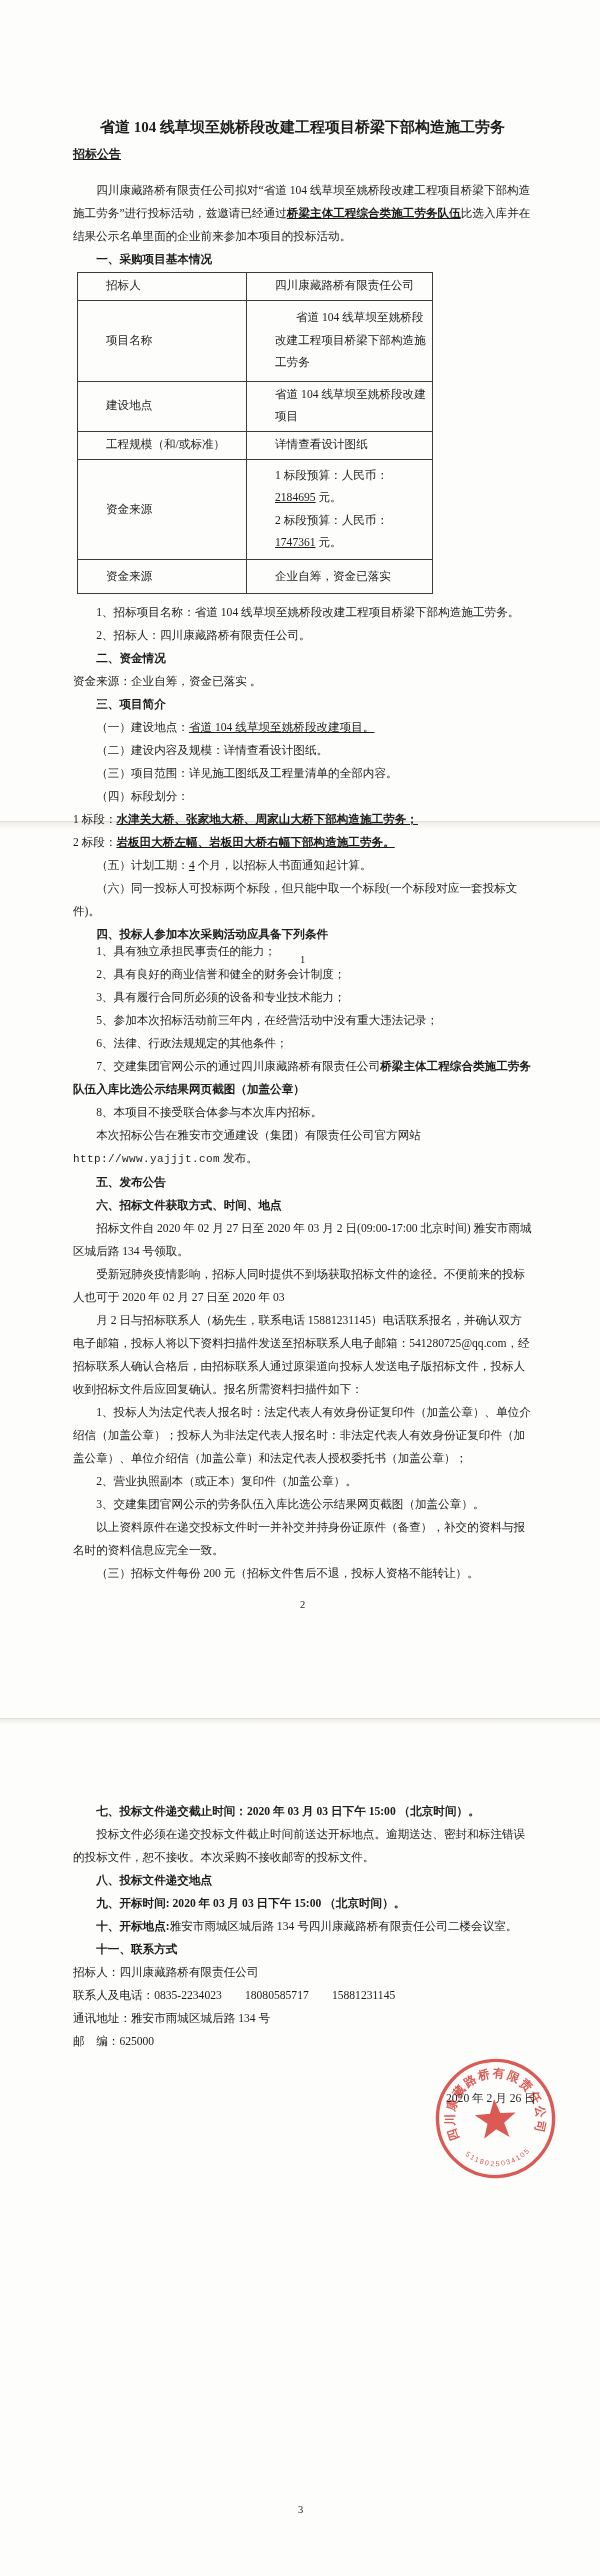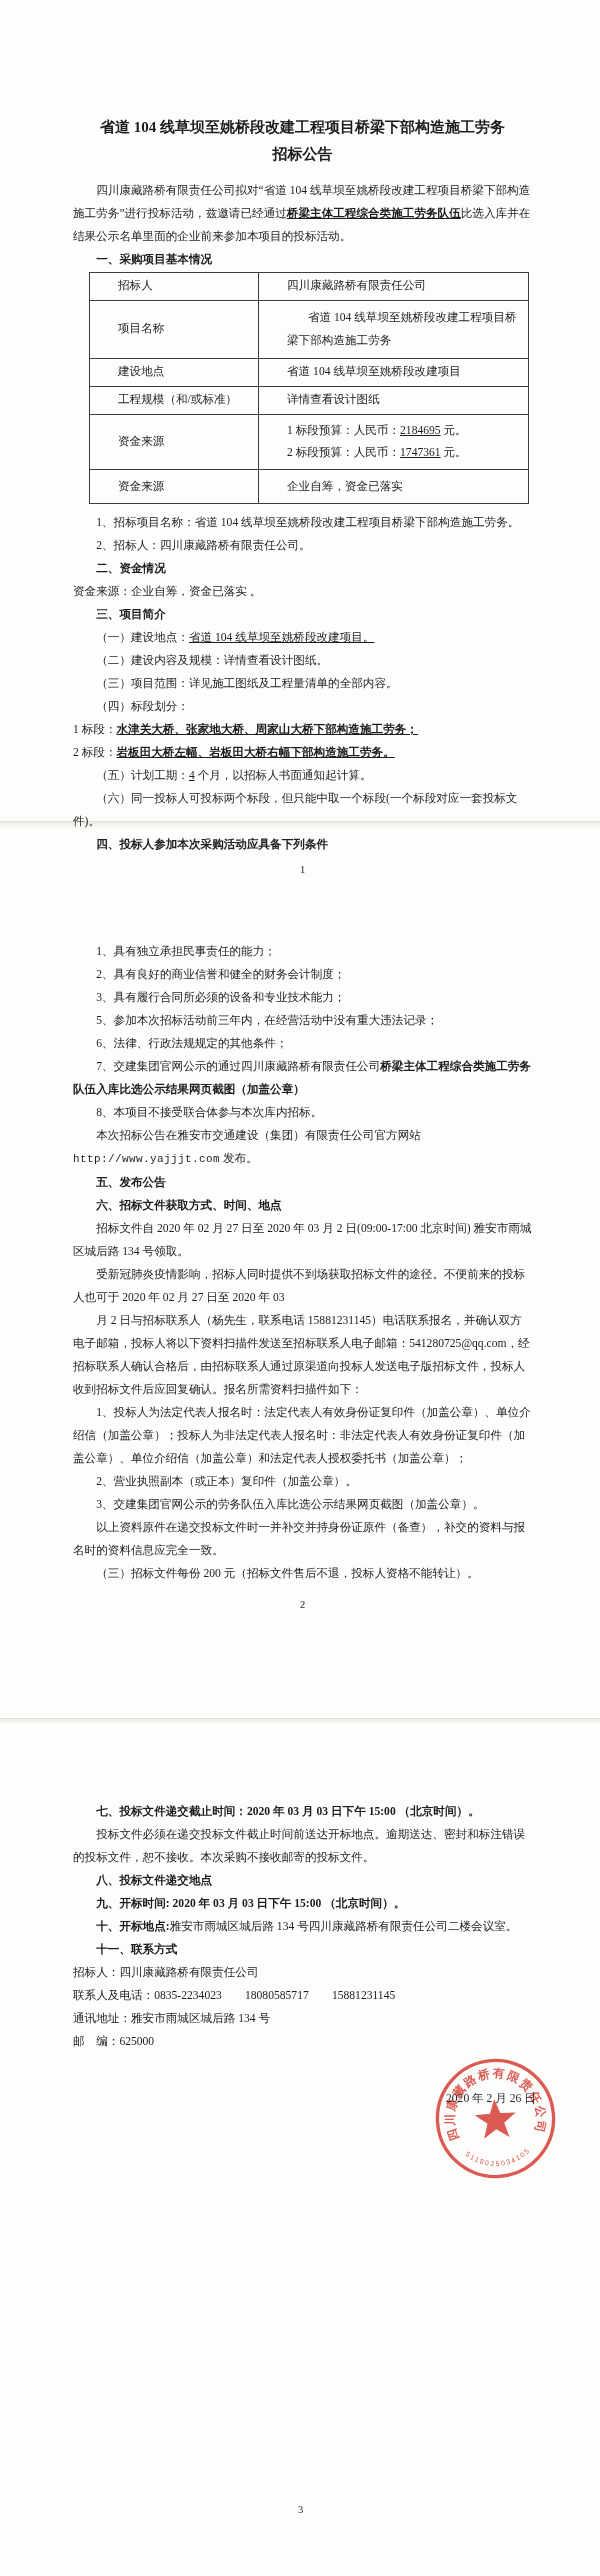--- a/index.html
+++ b/index.html
@@ -20,34 +20,34 @@
     height: 7.5px;
     background: linear-gradient(180deg, #efede9 0%, #f7f6f3 60%, #fdfdfc 100%);
     border-top: 0.8px solid #e2dfd9;
   }
   .p1 { height: 821px; }
   .p2 { height: 1715px - 829px; }
   .p2 { height: 889px; }
   .p3 { height: 851px; }
 
   .title { text-align: center; font-weight: bold; font-size: 15px; line-height: 27px; }
-  .title2 { text-align: center; font-weight: bold; font-size: 15px; line-height: 27px; }
+  .title2 { text-align: left; font-weight: bold; font-size: 12px; line-height: 27px; text-decoration: underline; }
 
   p, .line { font-size: 11.6px; line-height: 23px; }
   .indent { text-indent: 2em; }
   .h { font-weight: bold; }
   .bu { font-weight: bold; text-decoration: underline; }
   .b { font-weight: bold; }
   .u { text-decoration: underline; }
   .mt14 { margin-top: 10.5px; }
 
   table.info {
-    margin-left: 16px;         
+    margin-left: 4px;         
     margin-top: 1.5px;
-    width: 440px;
+    width: 356px;
     border-collapse: collapse;
     table-layout: fixed;
   }
   table.info td {
     border: 0.8px solid #3c3c3c;
     font-size: 11.6px;
     line-height: 22.5px;
     vertical-align: middle;
     padding: 2.3px 6px 2.3px 28px;
   }

